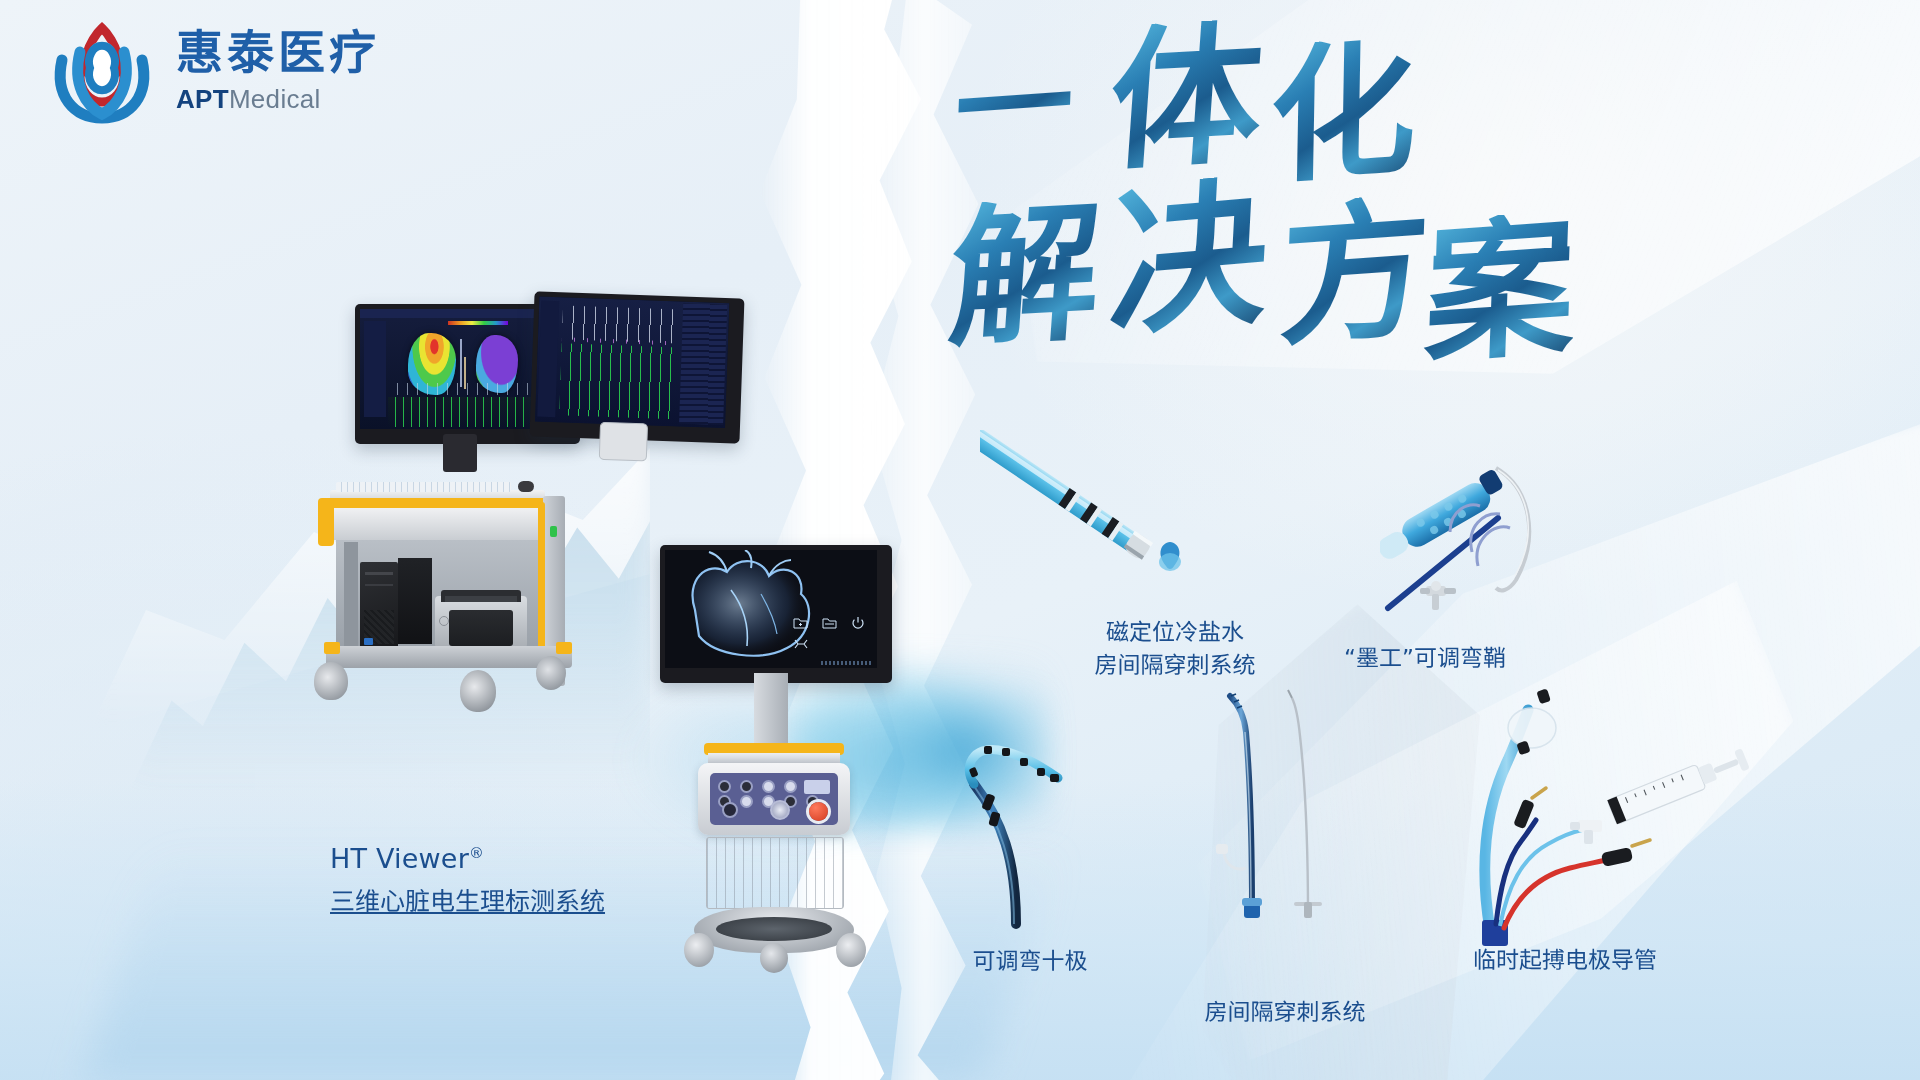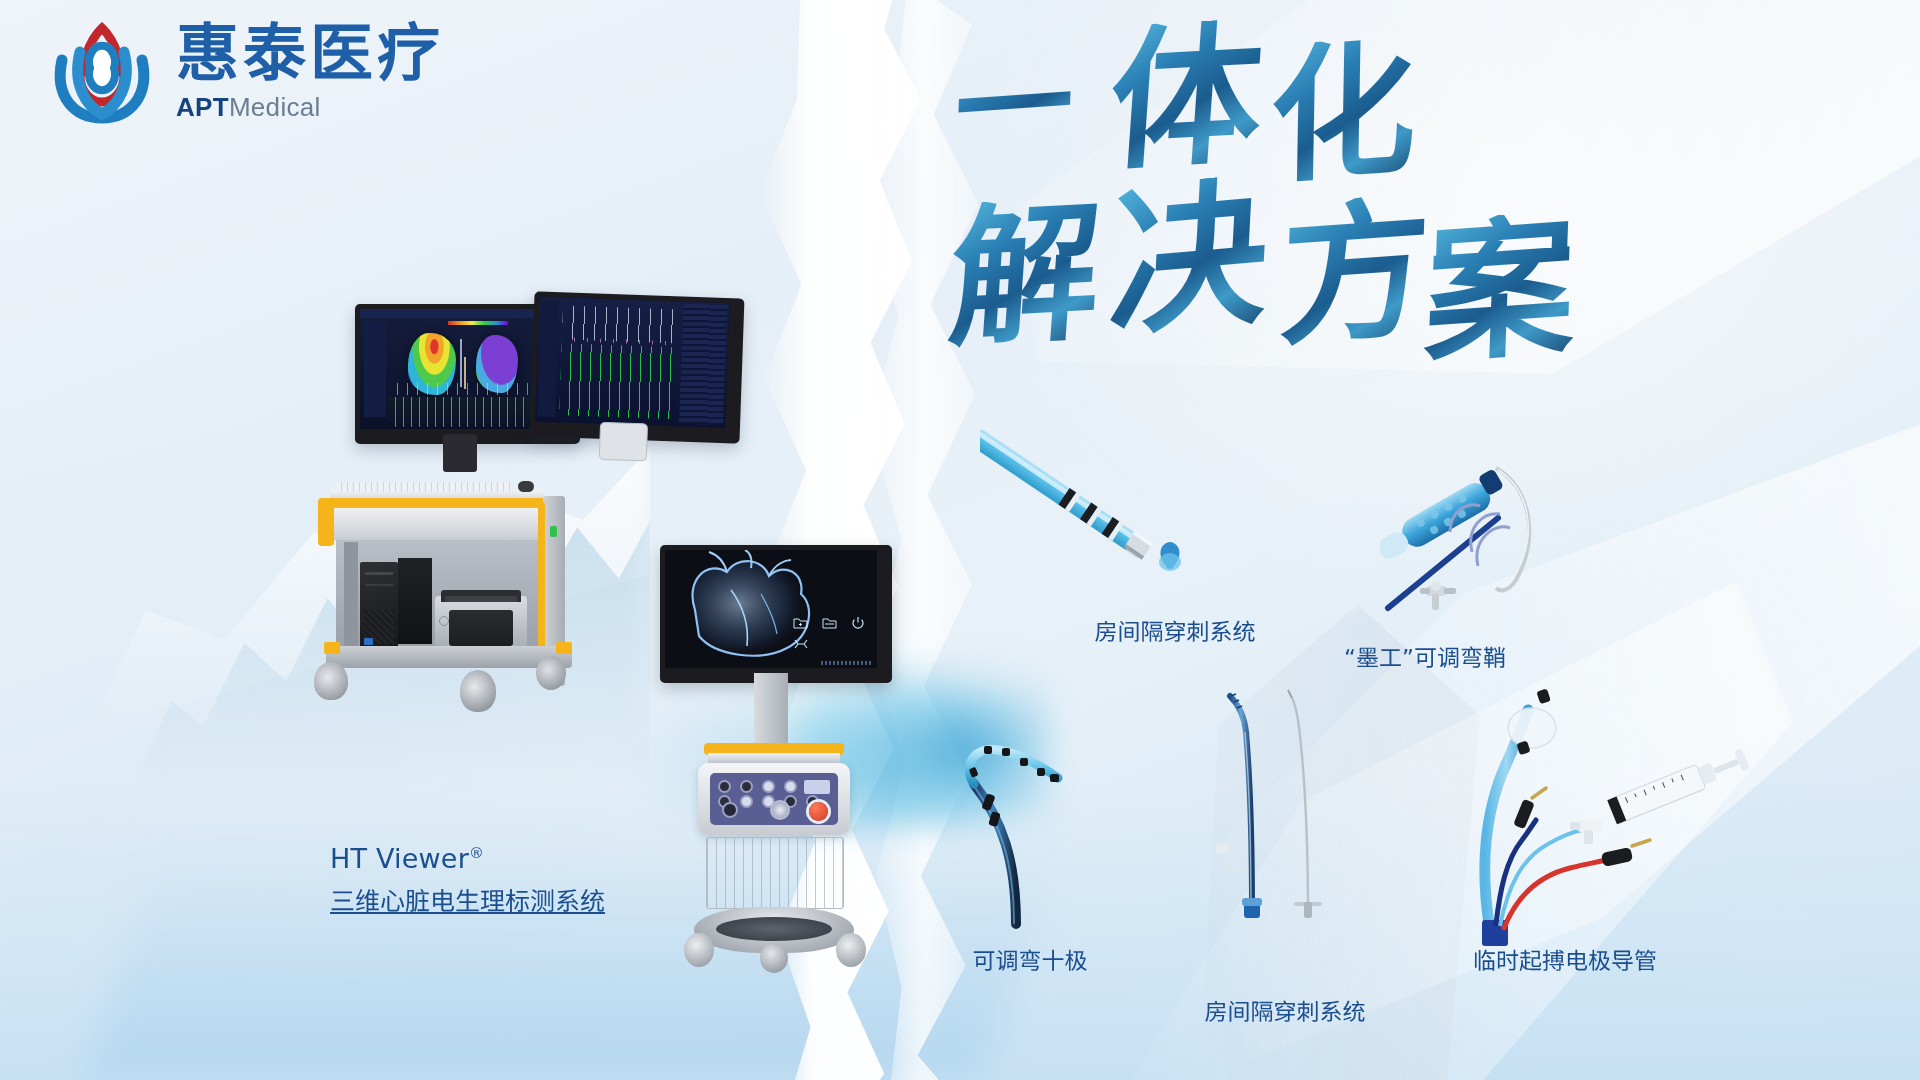--- a/index.html
+++ b/index.html
@@ -93,22 +93,22 @@
     left:120px;bottom:0;width:900px;height:230px;
     background:linear-gradient(180deg,rgba(186,218,240,0),rgba(170,209,236,.6));
     transform:skewX(-18deg);filter:blur(18px);
   }
 
   
   #logo{position:absolute;left:46px;top:18px;display:flex;align-items:center;gap:18px;}
   #logomark{width:112px;height:106px;position:relative;}
   #logotext{display:flex;flex-direction:column;line-height:1;}
   #cn-name{
-    font-size:63px;font-weight:700;color:#1f5fa8;letter-spacing:4px;
-    font-family:Liberation Sans, sans-serif;
+    font-size:47px;font-weight:700;color:#1f5fa8;letter-spacing:4px;
+    font-family:Liberation Serif, serif;
   }
   #en-name{font-size:26px;margin-top:9px;letter-spacing:.3px;}
   #en-name .apt{font-weight:700;color:#14437f;}
   #en-name .med{font-weight:400;color:#6a7d91;}
 
   
   #headline{position:absolute;left:960px;top:30px;width:680px;height:330px;}
   .cal{
     position:absolute;
     font-family:"DejaVu Serif","Liberation Serif",serif;
@@ -378,20 +378,21 @@
         <rect x="138" y="74" width="5" height="20" fill="#e8eef2"></rect>
         <rect x="156" y="73" width="22" height="22" rx="8" fill="#d6dde2"></rect>
         <rect x="156" y="73" width="22" height="4" fill="#f4f8fa"></rect>
         <rect x="156" y="89" width="22" height="4" fill="#9aa4ac"></rect>
       </g>
       <path d="M186 136 C176 124 181 113 190 112 C199 113 204 124 194 136 C192 140 188 140 186 136Z" fill="#1f86c9" opacity=".92"></path>
       <ellipse cx="190" cy="132" rx="11" ry="9" fill="#6cc3ea" opacity=".75"></ellipse>
     </svg>
   </div>
   <div class="lbl prod" style="left:1040px;top:616px;width:270px;">
+    <div>磁定位冷盐水</div>
     <div>房间隔穿刺系统</div>
   </div>
 
   <div class="dev" style="left:1380px;top:440px;width:320px;height:200px;">
     <svg viewBox="0 0 320 200" width="320" height="200" aria-hidden="true">
       <defs>
         <linearGradient id="hdl" x1="0" y1="0" x2="0" y2="1">
           <stop offset="0%" stop-color="#9fd9f3"></stop>
             <stop offset="45%" stop-color="#3fa8dd"></stop>
             <stop offset="100%" stop-color="#1b6ea8"></stop>
@@ -543,21 +544,21 @@
             <line x1="186" y1="100" x2="186" y2="104"></line>
           <line x1="196" y1="100" x2="196" y2="106"></line>
             <line x1="206" y1="100" x2="206" y2="104"></line>
           <line x1="216" y1="100" x2="216" y2="106"></line>
             <line x1="226" y1="100" x2="226" y2="104"></line>
           <line x1="236" y1="100" x2="236" y2="106"></line>
         </g>
       </g>
     </svg>
   </div>
-  <div class="lbl prod" style="left:1420px;top:945px;width:290px;">
+  <div class="lbl prod" style="left:1420px;top:945px;width:290px;font-family:Liberation Serif, serif;">
     <div>临时起搏电极导管</div>
   </div>
 
   <div class="lbl" style="left:330px;top:840px;width:330px;text-align:left;">
     <div class="lbl-en"><span>HT Viewer</span><sup>®</sup></div>
     <div class="lbl big" style="margin-top:6px;">三维心脏电生理标测系统</div>
   </div>
 
 </div>
 

